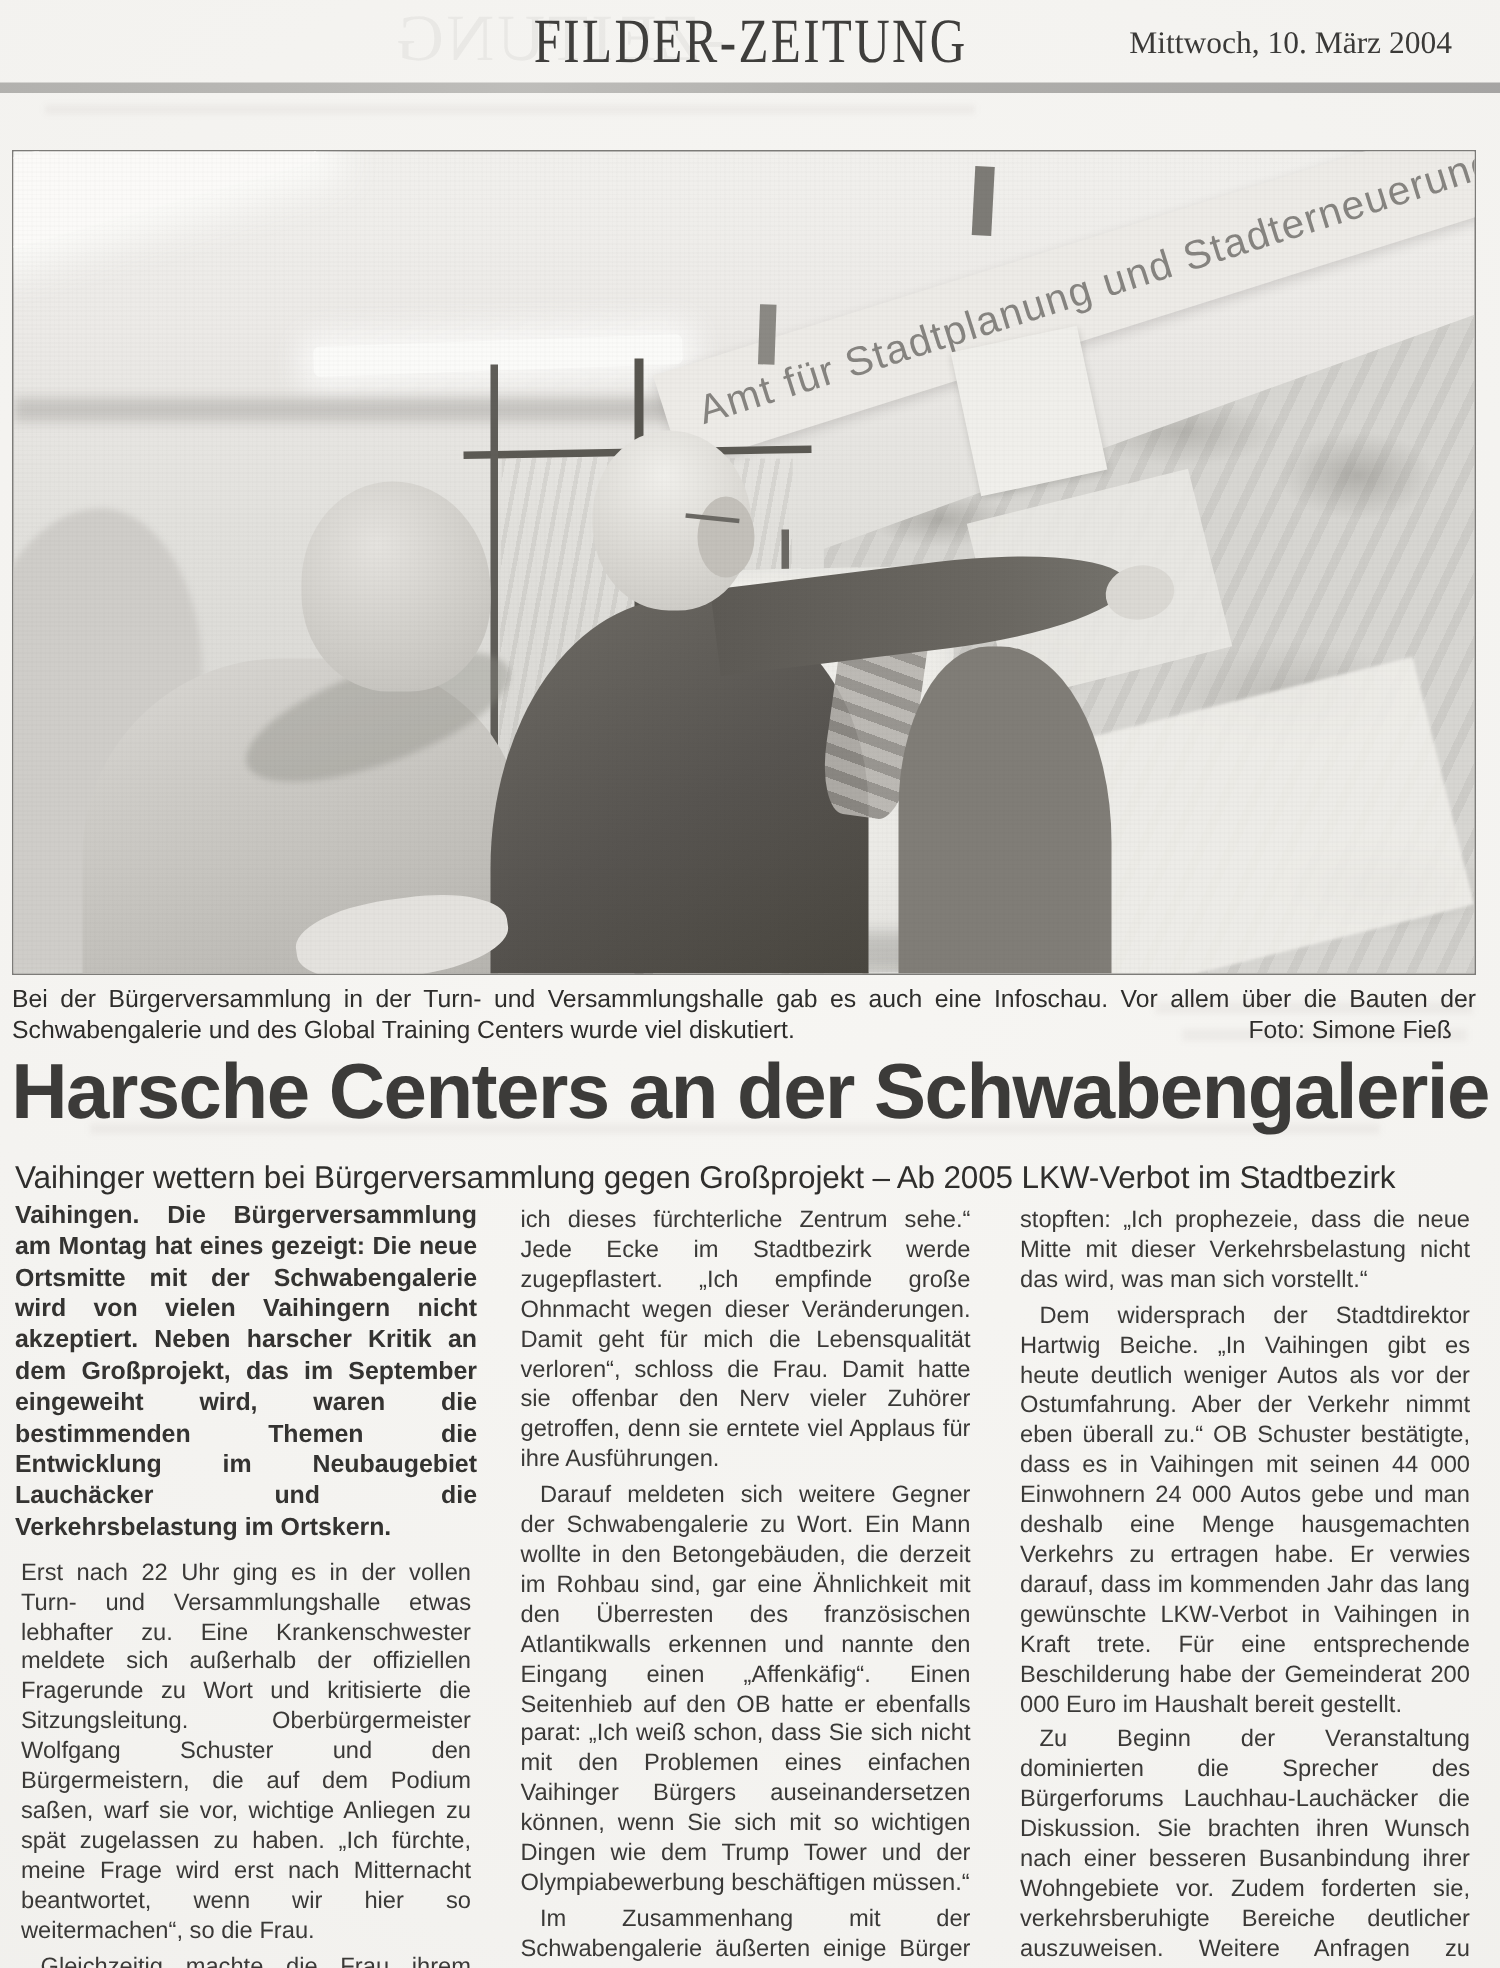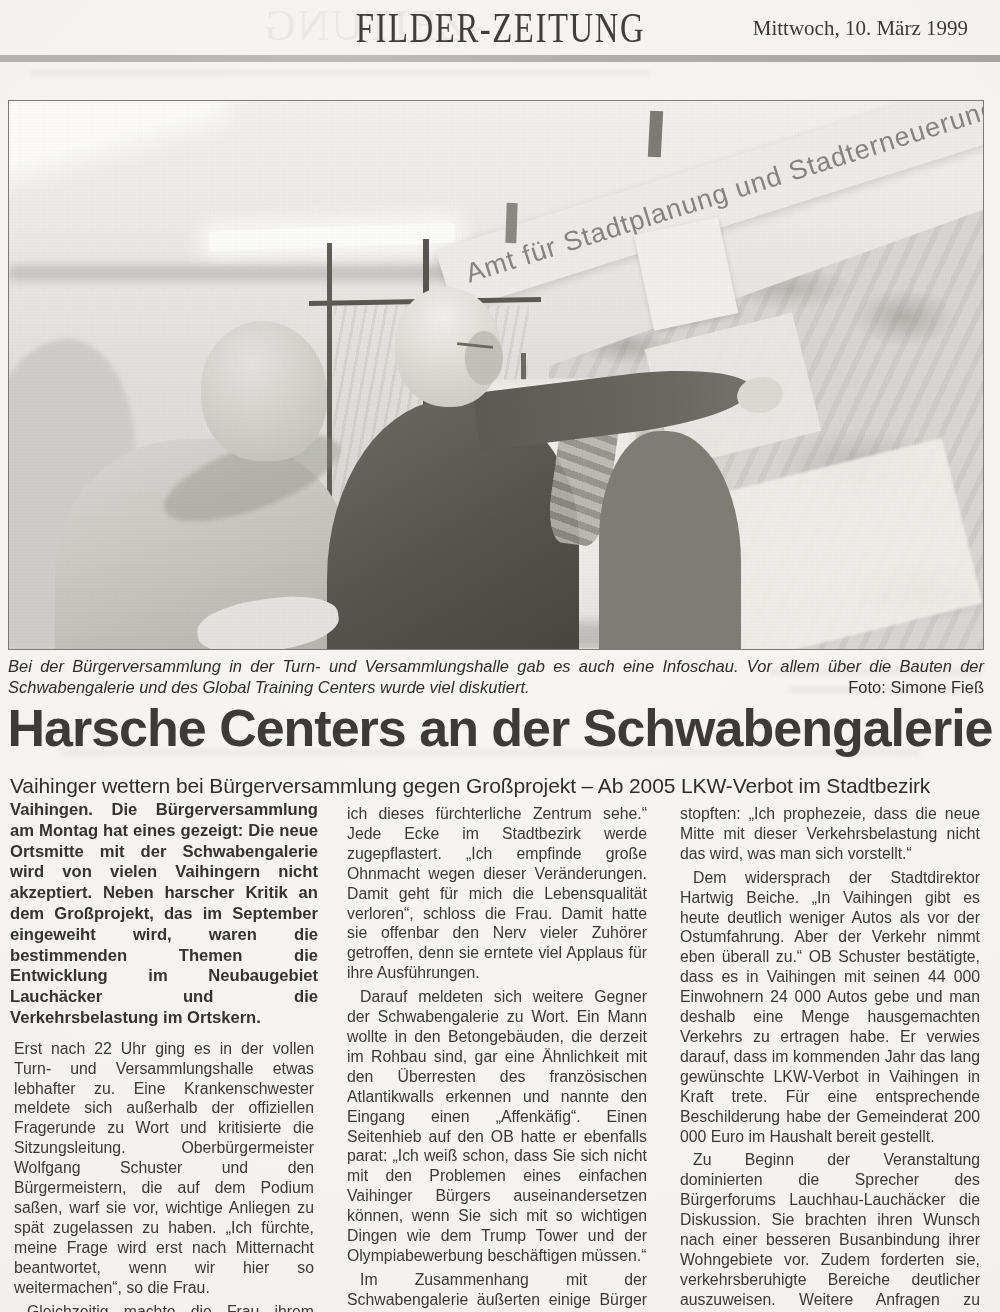--- a/index.html
+++ b/index.html
@@ -99,22 +99,22 @@
      border-radius:42% 52% 0 0/50% 60% 0 0;}
   .hands-bottom{left:188px;top:498px;width:142px;height:52px;background:#e4e2de;
      border-radius:45%;transform:rotate(-8deg);}
   .grain{left:0;top:0;width:100%;height:100%;pointer-events:none;
      background:repeating-linear-gradient(0deg, rgba(40,40,36,.015) 0 1px, transparent 1px 3px),
                 repeating-linear-gradient(90deg, rgba(40,40,36,.012) 0 1px, transparent 1px 3px);}
 
   
   .caption{position:absolute;top:656px;left:8px;width:976px;font-size:16.5px;line-height:21px;
            color:#2e2d2b;text-align:justify;}
-  .caption .cap-text{display:block;width:100%;font-style:italic;}
-  .credit{position:absolute;top:21px;right:0;background:inherit;color:#2e2d2b;margin-left:24px;}
+  .caption .cap-text{display:block;width:100%;}
+  .credit{position:absolute;top:21px;right:16px;background:inherit;color:#2e2d2b;margin-left:24px;}
 
   
   .headline{position:absolute;top:698px;left:0;width:1000px;margin:0;text-align:center;
             font-size:52px;font-weight:bold;letter-spacing:-1px;color:#3c3b39;white-space:nowrap;}
   .subheadline{position:absolute;top:774px;left:10px;width:978px;font-size:21px;color:#2f2e2c;
                letter-spacing:-.1px;white-space:nowrap;overflow:hidden;}
 
   
   .columns{position:absolute;top:800px;left:10px;width:974px;height:512px;display:flex;gap:25px;overflow:hidden;}
   .col{flex:1 1 0;min-width:0;text-align:justify;}
@@ -123,21 +123,21 @@
   .lead{font-size:16.6px !important;line-height:20.8px !important;font-weight:bold;
         margin:0 0 10px 0 !important;color:#343331 !important;}
 </style>
 </head>
 <body>
 
 <div class="page">
 
   <div class="ghost-masthead"><span>FILDER-ZEITUNG</span></div>
   <div class="masthead"><span>FILDER-ZEITUNG</span></div>
-  <div class="issue-date">Mittwoch, 10. März 1999</div>
+  <div class="issue-date">Mittwoch, 10. März 2004</div>
   <div class="rule"></div>
   <div class="smudge" style="left:30px;top:70px;width:620px;height:6px;"></div>
 
   <figure class="photo">
     <div class="light-corner"></div>
     <div class="light-main"></div>
     <div class="wall-shadow"></div>
     <div class="banner">
         <span>Amt für Stadtplanung und Stadterneuerung</span>
       </div>

